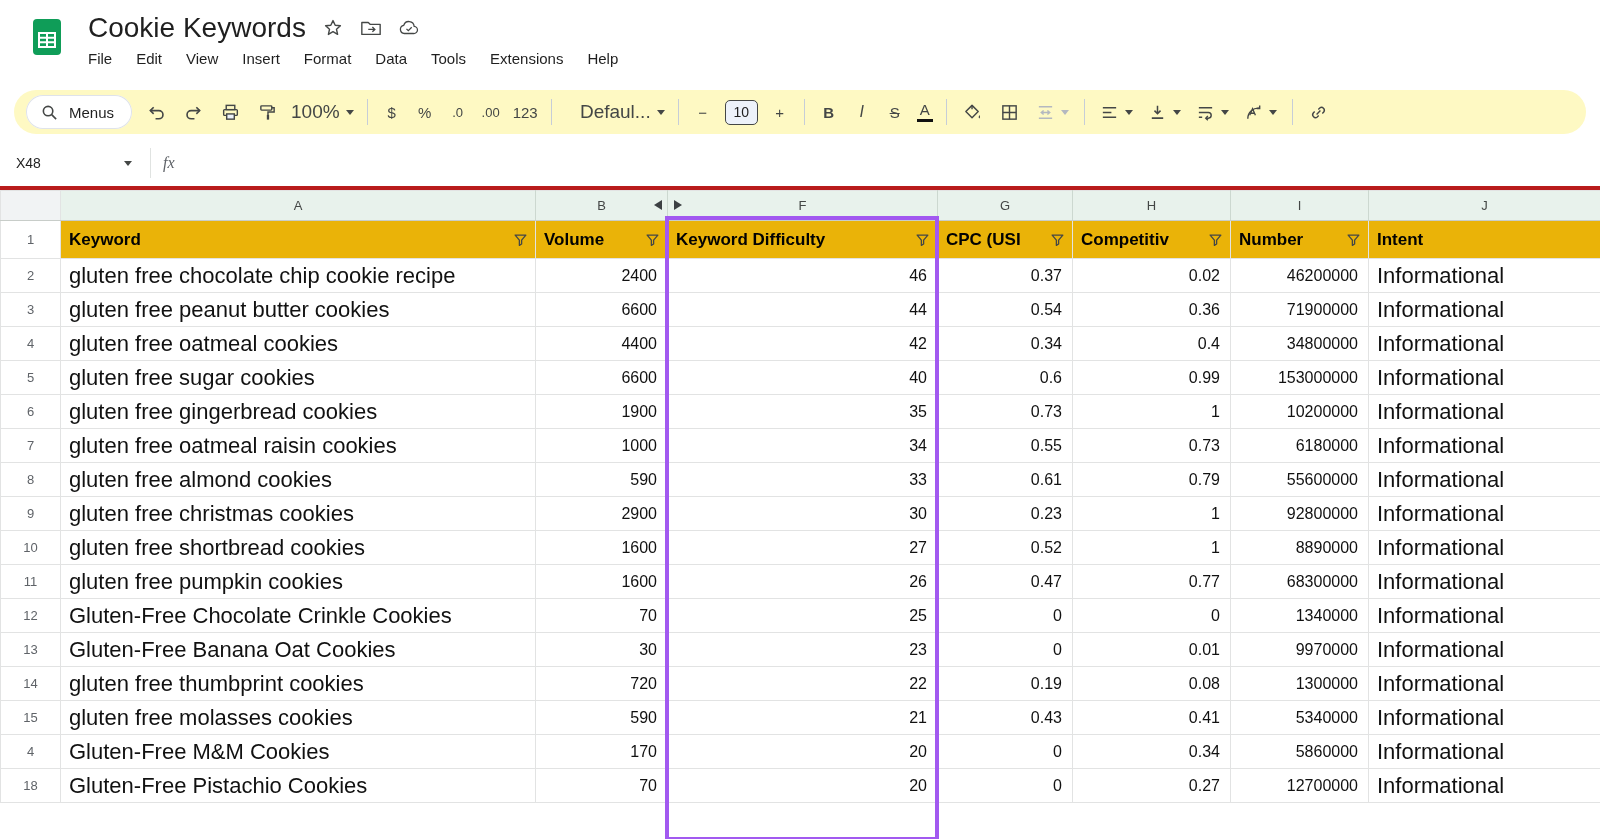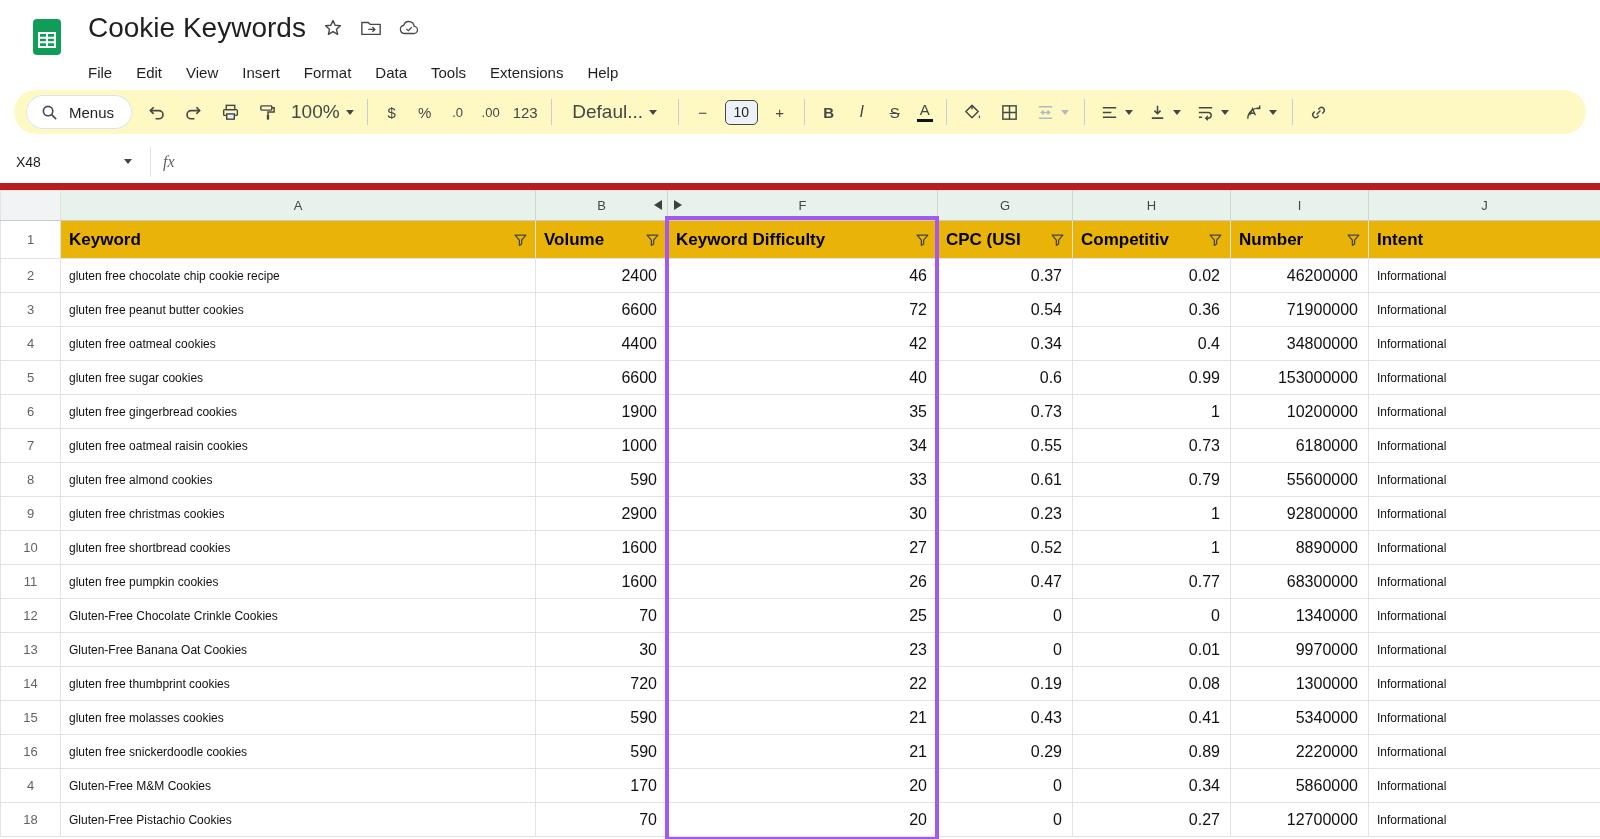--- a/index.html
+++ b/index.html
@@ -7,57 +7,57 @@
     width:1600px;height:839px;overflow:hidden;background:#fff;
     font-family:"Liberation Sans",sans-serif;color:#1f1f1f;
   }
   
   .topbar{height:90px;display:flex;align-items:flex-start;padding:12px 0 0 28px;box-sizing:border-box;}
   .logo{width:38px;height:38px;margin-top:6px;flex:0 0 auto;}
   .title-block{margin-left:22px;}
   .title-row{display:flex;align-items:center;gap:16px;height:32px;}
   .doc-title{font-size:28px;color:#1f1f1f;}
   .hdr-icon{width:22px;height:22px;display:flex;align-items:center;justify-content:center;}
-  .menu-bar{display:flex;gap:4px;margin-top:17px;margin-left:-10px;}
+  .menu-bar{display:flex;gap:4px;margin-top:3px;margin-left:-10px;}
   .menu-item{font-size:15px;color:#1f1f1f;padding:3px 10px;border-radius:6px;cursor:default;}
   
   .toolbar-wrap{padding:0 14px 6px;}
   .toolbar{background:#fef9c3;border-radius:22px;height:44px;display:flex;align-items:center;gap:11px;padding:0 10px 0 12px;overflow:hidden;}
   .menus-pill{background:#fff;border-radius:18px;height:34px;display:flex;align-items:center;gap:9px;padding:0 18px 0 12px;font-size:15px;color:#1f1f1f;box-shadow:inset 0 0 0 1px #dfe3ea;}
   .tb-icon{width:26px;height:26px;display:flex;align-items:center;justify-content:center;flex:0 0 auto;}
   .tb-icon svg{width:19px;height:19px;}
   .tb-text{font-size:15px;color:#444746;min-width:22px;text-align:center;flex:0 0 auto;}
   .tb-text.small{font-size:13px;}
   .bold{font-weight:700;}
   .italic{font-style:italic;font-size:16px;}
   .strike{text-decoration:line-through;}
   .color-a{border-bottom:3px solid #111;line-height:1.05;min-width:16px;padding-bottom:1px;}
   .size-box{border:1.5px solid #444746;border-radius:5px;width:33px;height:25px;display:flex;align-items:center;justify-content:center;font-size:14px;color:#1f1f1f;box-sizing:border-box;background:#edf2fa;}
   .caret{width:0;height:0;border-left:4px solid transparent;border-right:4px solid transparent;border-top:5px solid #444746;margin-left:6px;flex:0 0 auto;}
   .caret.gray{border-top-color:#b4b8c0;}
   .tb-div{width:1px;height:26px;background:#c6cdd8;margin:0 2px;flex:0 0 auto;}
   .tb-text-dd{display:flex;align-items:center;font-size:19px;color:#444746;flex:0 0 auto;}
-  .font-name{width:100px;justify-content:center;}
+  .font-name{width:100px;justify-content:flex-end;}
   .with-caret{width:auto;padding:0 2px;}
   .disabled svg path{stroke:#b4b8c0;}
   
-  .formula-bar{height:50px;display:flex;align-items:center;border-bottom:7px solid #b91c1c;padding-left:16px;box-sizing:border-box;}
+  .formula-bar{height:50px;display:flex;align-items:center;border-bottom:4px solid #b91c1c;padding-left:16px;box-sizing:border-box;}
   .name-box{width:116px;display:flex;align-items:center;justify-content:space-between;font-size:14px;color:#1f1f1f;padding-right:4px;}
   .fb-div{width:1px;height:30px;background:#e0e3e1;margin:0 12px 0 14px;}
   .fx{font-style:italic;color:#5f6368;font-size:16px;font-family:"Liberation Serif",serif;}
   
   .sheet{position:relative;width:1600px;}
   table{border-collapse:collapse;table-layout:fixed;width:1600px;}
   th,td{border:1px solid #e2e3e3;overflow:hidden;white-space:nowrap;box-sizing:border-box;font-weight:400;}
   .corner{background:#f1f3f4;height:30px;border-bottom:1px solid #c8cdc9;}
   .col-letter{background:#e8f2ec;height:30px;font-size:13px;color:#444746;text-align:center;border-bottom:1px solid #c8cdc9;border-left:1px solid #ccd8d0;border-right:1px solid #ccd8d0;}
   .rownum{background:#fff;color:#5f6368;font-size:13px;text-align:center;}
   .hcell{height:38px;font-weight:700;font-size:17px;color:#030303;padding:0 22px 0 8px;position:relative;background:#eab308;text-align:left;}
   .filter-svg{position:absolute;right:7px;top:50%;transform:translateY(-50%);}
-  td.c-left{font-size:12px;color:#111;padding-left:8px;height:34px;background:#fff;text-align:left;}
+  td.c-left{font-size:22px;color:#111;padding-left:8px;height:34px;background:#fff;text-align:left;}
   td.c-right{font-size:16px;color:#111;padding-right:10px;height:34px;background:#fff;text-align:right;}
   .col-selection{position:absolute;top:26px;left:665px;width:274px;height:625px;border:4px solid #a259f0;box-sizing:border-box;pointer-events:none;z-index:5;}
   .arrow-left{position:absolute;top:10px;left:654px;width:0;height:0;border-top:5px solid transparent;border-bottom:5px solid transparent;border-right:8px solid #3c4043;z-index:6;}
   .arrow-right{position:absolute;top:10px;left:674px;width:0;height:0;border-top:5px solid transparent;border-bottom:5px solid transparent;border-left:8px solid #3c4043;z-index:6;}
 </style>
 </head>
 <body>
 
 <div class="topbar">
   <div class="logo">
@@ -285,21 +285,21 @@
           <td class="c-right">46</td>
           <td class="c-right">0.37</td>
           <td class="c-right">0.02</td>
           <td class="c-right">46200000</td>
           <td class="c-left">Informational</td>
         </tr>
         <tr>
           <th class="rownum">3</th>
           <td class="c-left">gluten free peanut butter cookies</td>
           <td class="c-right">6600</td>
-          <td class="c-right">72</td>
+          <td class="c-right">44</td>
           <td class="c-right">0.54</td>
           <td class="c-right">0.36</td>
           <td class="c-right">71900000</td>
           <td class="c-left">Informational</td>
         </tr>
         <tr>
           <th class="rownum">4</th>
           <td class="c-left">gluten free oatmeal cookies</td>
           <td class="c-right">4400</td>
           <td class="c-right">42</td>
@@ -409,30 +409,20 @@
           <td class="c-left">Informational</td>
         </tr>
         <tr>
           <th class="rownum">15</th>
           <td class="c-left">gluten free molasses cookies</td>
           <td class="c-right">590</td>
           <td class="c-right">21</td>
           <td class="c-right">0.43</td>
           <td class="c-right">0.41</td>
           <td class="c-right">5340000</td>
-          <td class="c-left">Informational</td>
-        </tr>
-        <tr>
-          <th class="rownum">16</th>
-          <td class="c-left">gluten free snickerdoodle cookies</td>
-          <td class="c-right">590</td>
-          <td class="c-right">21</td>
-          <td class="c-right">0.29</td>
-          <td class="c-right">0.89</td>
-          <td class="c-right">2220000</td>
           <td class="c-left">Informational</td>
         </tr>
         <tr>
           <th class="rownum">4</th>
           <td class="c-left">Gluten-Free M&amp;M Cookies</td>
           <td class="c-right">170</td>
           <td class="c-right">20</td>
           <td class="c-right">0</td>
           <td class="c-right">0.34</td>
           <td class="c-right">5860000</td>

